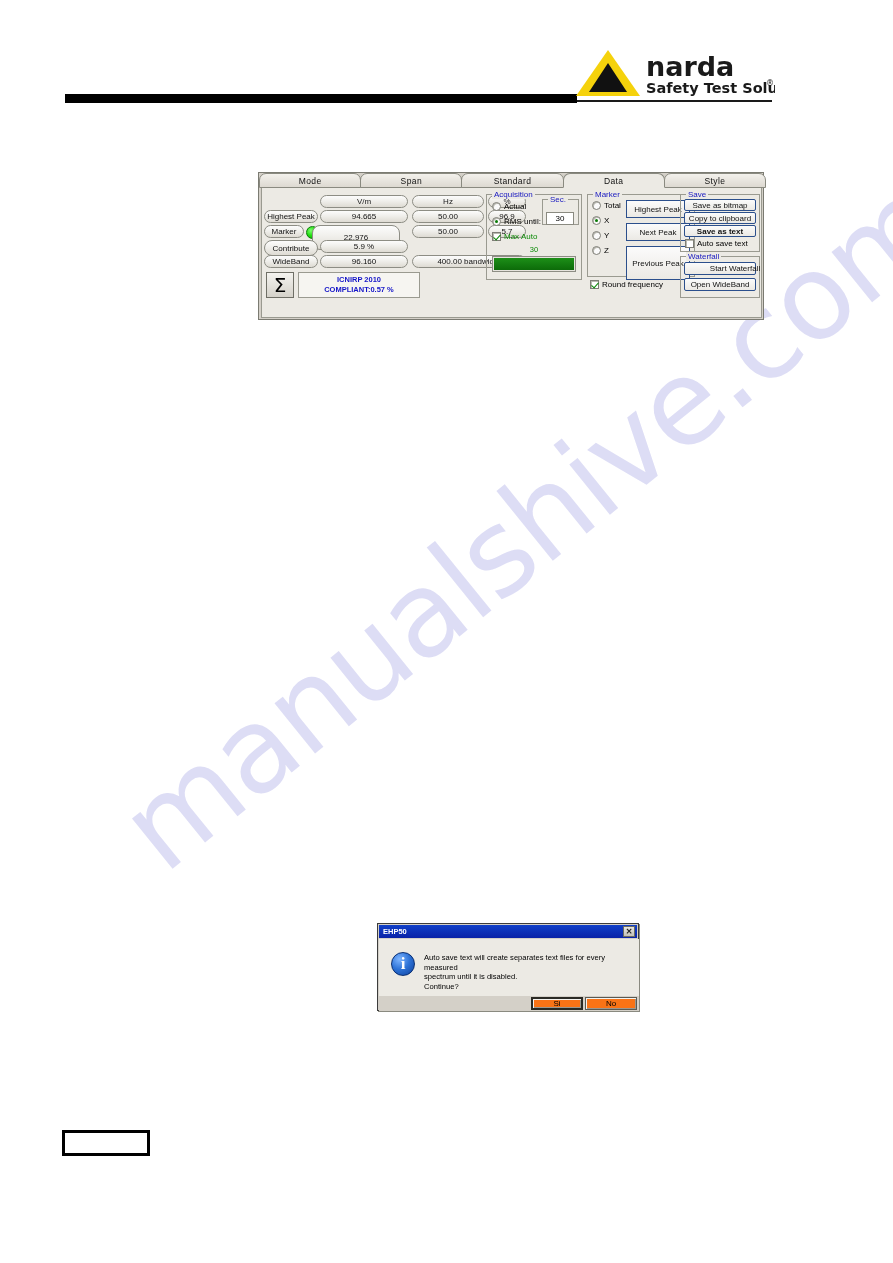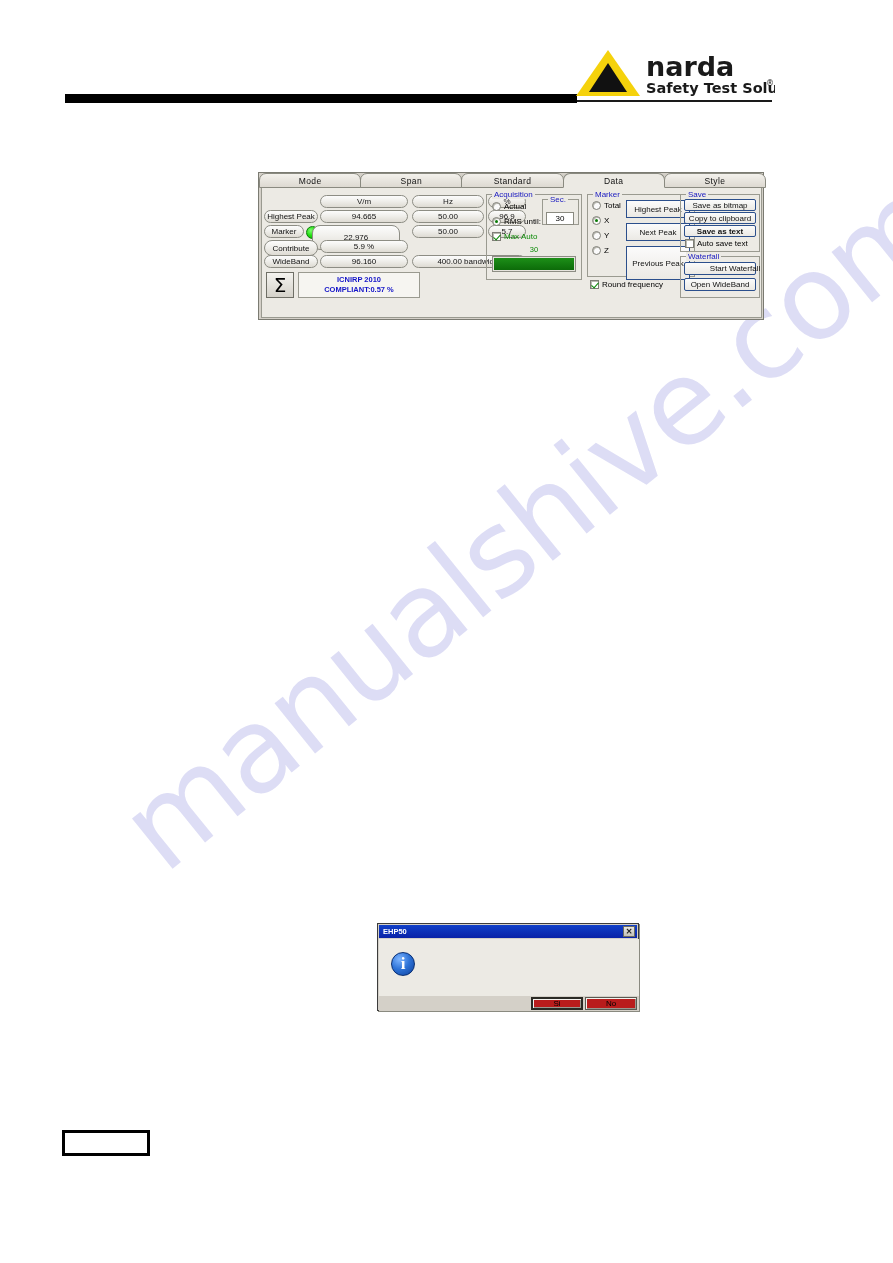--- a/index.html
+++ b/index.html
@@ -341,21 +341,21 @@
   .dlg-foot {
     position: absolute;
     left: 1px; top: 72px;
     width: 260px; height: 15px;
     background: #d4d0c8;
   }
   .dlg-btn {
     position: absolute;
     top: 1px;
     width: 52px; height: 13px;
-    background: #b91c1c;
+    background: #f97316;
     border: 1px solid #5a5a52;
     box-shadow: inset 1px 1px 0 #f4f3ef, inset -1px -1px 0 #9a978f;
     display: flex;
     align-items: center;
     justify-content: center;
     font-size: 8px;
     color: #000;
     box-sizing: border-box;
   }
   .dlg-btn.default { border: 2px solid #2a2a24; }
@@ -516,20 +516,25 @@
 
 <div class="dlg">
   <div class="dlg-title">
     <span>EHP50</span>
     <span class="sp"></span>
     <span class="dlg-close">✕</span>
   </div>
 
   <div class="dlg-body">
     <div class="info-icon">i</div>
+    <div class="dlg-text">
+      <div>Auto save text will create separates text files for every measured</div>
+      <div>spectrum until it is disabled.</div>
+      <div>Continue?</div>
+    </div>
   </div>
 
   <div class="dlg-foot">
     <div class="dlg-btn default" style="left:152px;">Si</div>
     <div class="dlg-btn" style="left:206px;">No</div>
   </div>
 </div>
 
 <div class="foot-box"></div>
 

